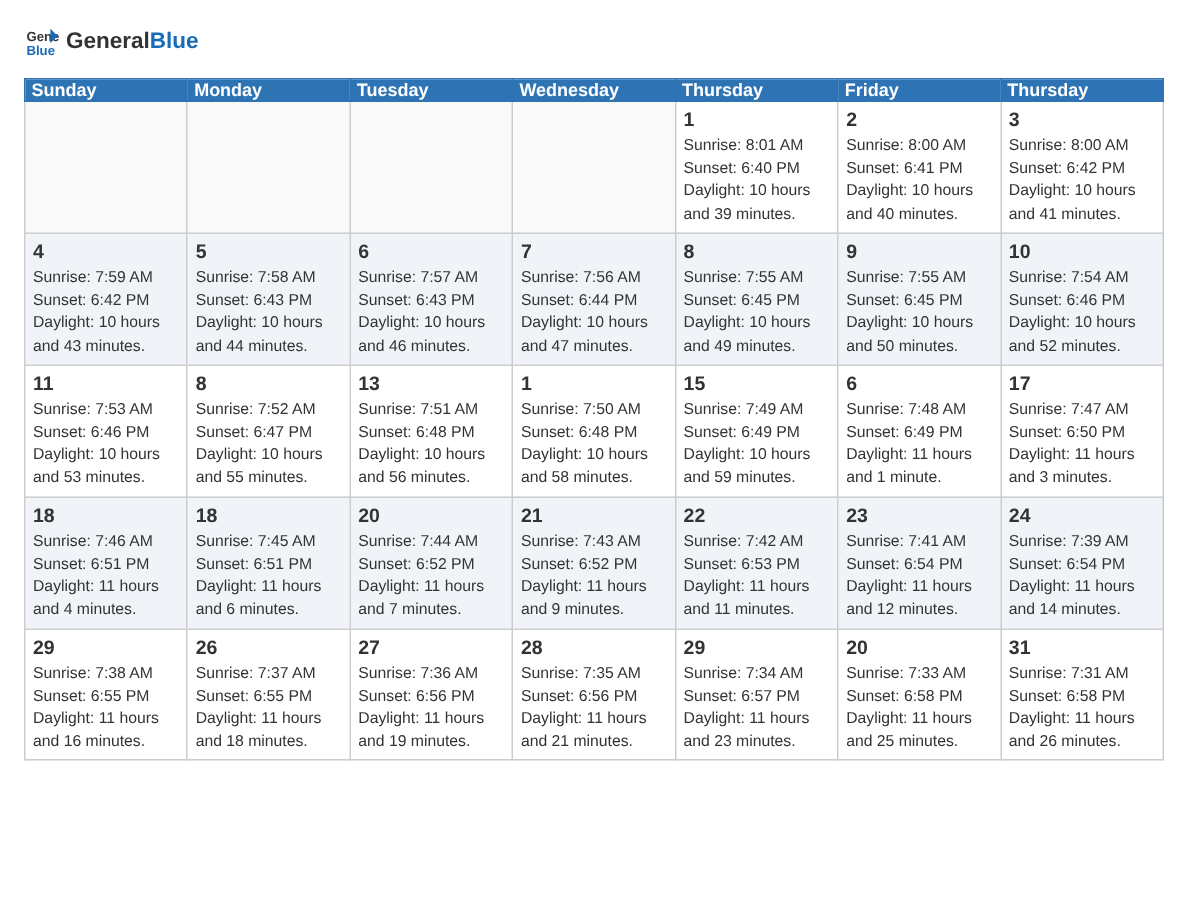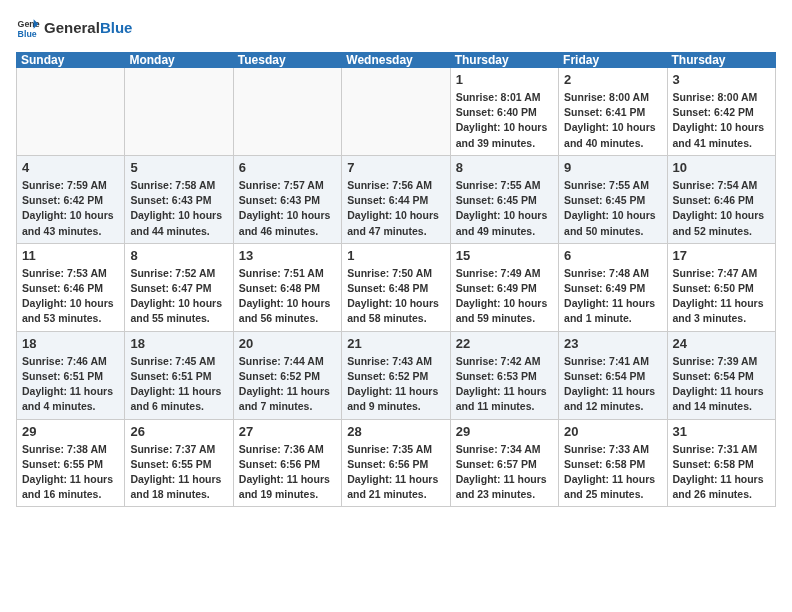--- a/index.html
+++ b/index.html
@@ -71,21 +71,20 @@
       font-weight: bold;
       font-size: 13px;
       color: #333;
       display: block;
       margin-bottom: 3px;
     }
     .day-info {
       color: #333;
       font-size: 10.5px;
       line-height: 1.45;
-      font-weight: bold;
     }
     .row-shade td {
       background: #f0f4f8;
     }
   </style>
 </head>
 <body>
 
 <div class="header-area">
   <div class="logo">

